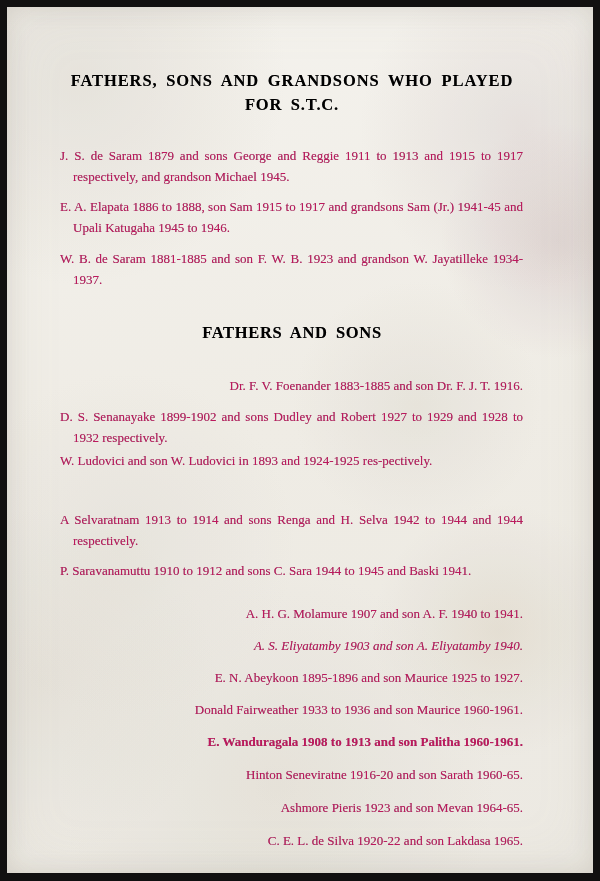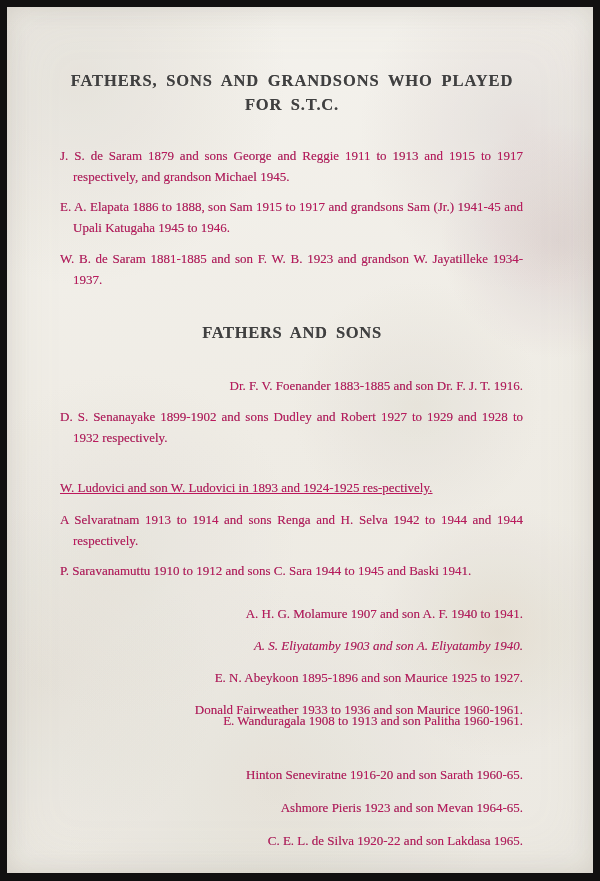--- a/index.html
+++ b/index.html
@@ -70,21 +70,21 @@
     top: 0;
     bottom: 0;
     color: #24242a;
   }
 
   .section-heading {
     text-align: center;
     font-weight: bold;
     letter-spacing: .055em;
     word-spacing: .22em;
-    color: #404040;
+    color: #000000;
     text-shadow: 0 0 .5px rgba(40,40,46,.5);
   }
 
   .heading-1 {
     position: absolute;
     left: 0;
     right: -8px;
     top: 62px;
     font-size: 16.5px;
     line-height: 24px;
@@ -143,27 +143,27 @@
       </div>
 
       <p class="entry" style="top:126px;">J. S. de Saram 1879 and sons George and Reggie 1911 to 1913 and 1915 to 1917 respectively, and grandson Michael 1945.</p>
       <p class="entry" style="top:177px;">E. A. Elapata 1886 to 1888, son Sam 1915 to 1917 and grandsons Sam (Jr.) 1941-45 and Upali Katugaha 1945 to 1946.</p>
       <p class="entry" style="top:229px;">W. B. de Saram 1881-1885 and son F. W. B. 1923 and grandson W. Jayatilleke 1934-1937.</p>
 
       <div class="section-heading heading-2">FATHERS AND SONS</div>
 
       <p class="entry single" style="top:356px;">Dr. F. V. Foenander 1883-1885 and son Dr. F. J. T. 1916.</p>
       <p class="entry" style="top:387px;">D. S. Senanayake 1899-1902 and sons Dudley and Robert 1927 to 1929 and 1928 to 1932 respectively.</p>
-      <p class="entry" style="top:458px;text-decoration:underline;">W. Ludovici and son W. Ludovici in 1893 and 1924-1925 res-pectively.</p>
+      <p class="entry" style="top:431px;">W. Ludovici and son W. Ludovici in 1893 and 1924-1925 res-pectively.</p>
       <p class="entry" style="top:490px;">A Selvaratnam 1913 to 1914 and sons Renga and H. Selva 1942 to 1944 and 1944 respectively.</p>
       <p class="entry" style="top:541px;">P. Saravanamuttu 1910 to 1912 and sons C. Sara 1944 to 1945 and Baski  1941.</p>
       <p class="entry single" style="top:584px;">A. H. G. Molamure 1907 and son A. F. 1940 to 1941.</p>
       <p class="entry single" style="top:616px;font-style:italic;">A. S. Eliyatamby 1903 and  son A. Eliyatamby 1940.</p>
       <p class="entry single" style="top:648px;">E. N. Abeykoon 1895-1896 and son Maurice 1925 to 1927.</p>
       <p class="entry single" style="top:680px;">Donald Fairweather 1933 to 1936 and son Maurice 1960-1961.</p>
-      <p class="entry single" style="top:691px;">E. Wanduragala 1908 to 1913 and son Palitha 1960-1961.</p>
+      <p class="entry single" style="top:712px;font-weight:bold;">E. Wanduragala 1908 to 1913 and son Palitha 1960-1961.</p>
       <p class="entry single" style="top:745px;">Hinton Seneviratne 1916-20 and son Sarath 1960-65.</p>
       <p class="entry single" style="top:778px;">Ashmore Pieris 1923 and son Mevan 1964-65.</p>
       <p class="entry single" style="top:811px;">C. E. L. de Silva 1920-22 and son Lakdasa 1965.</p>
 
     </div>
   </div>
 </div>
 
 </body></html>

